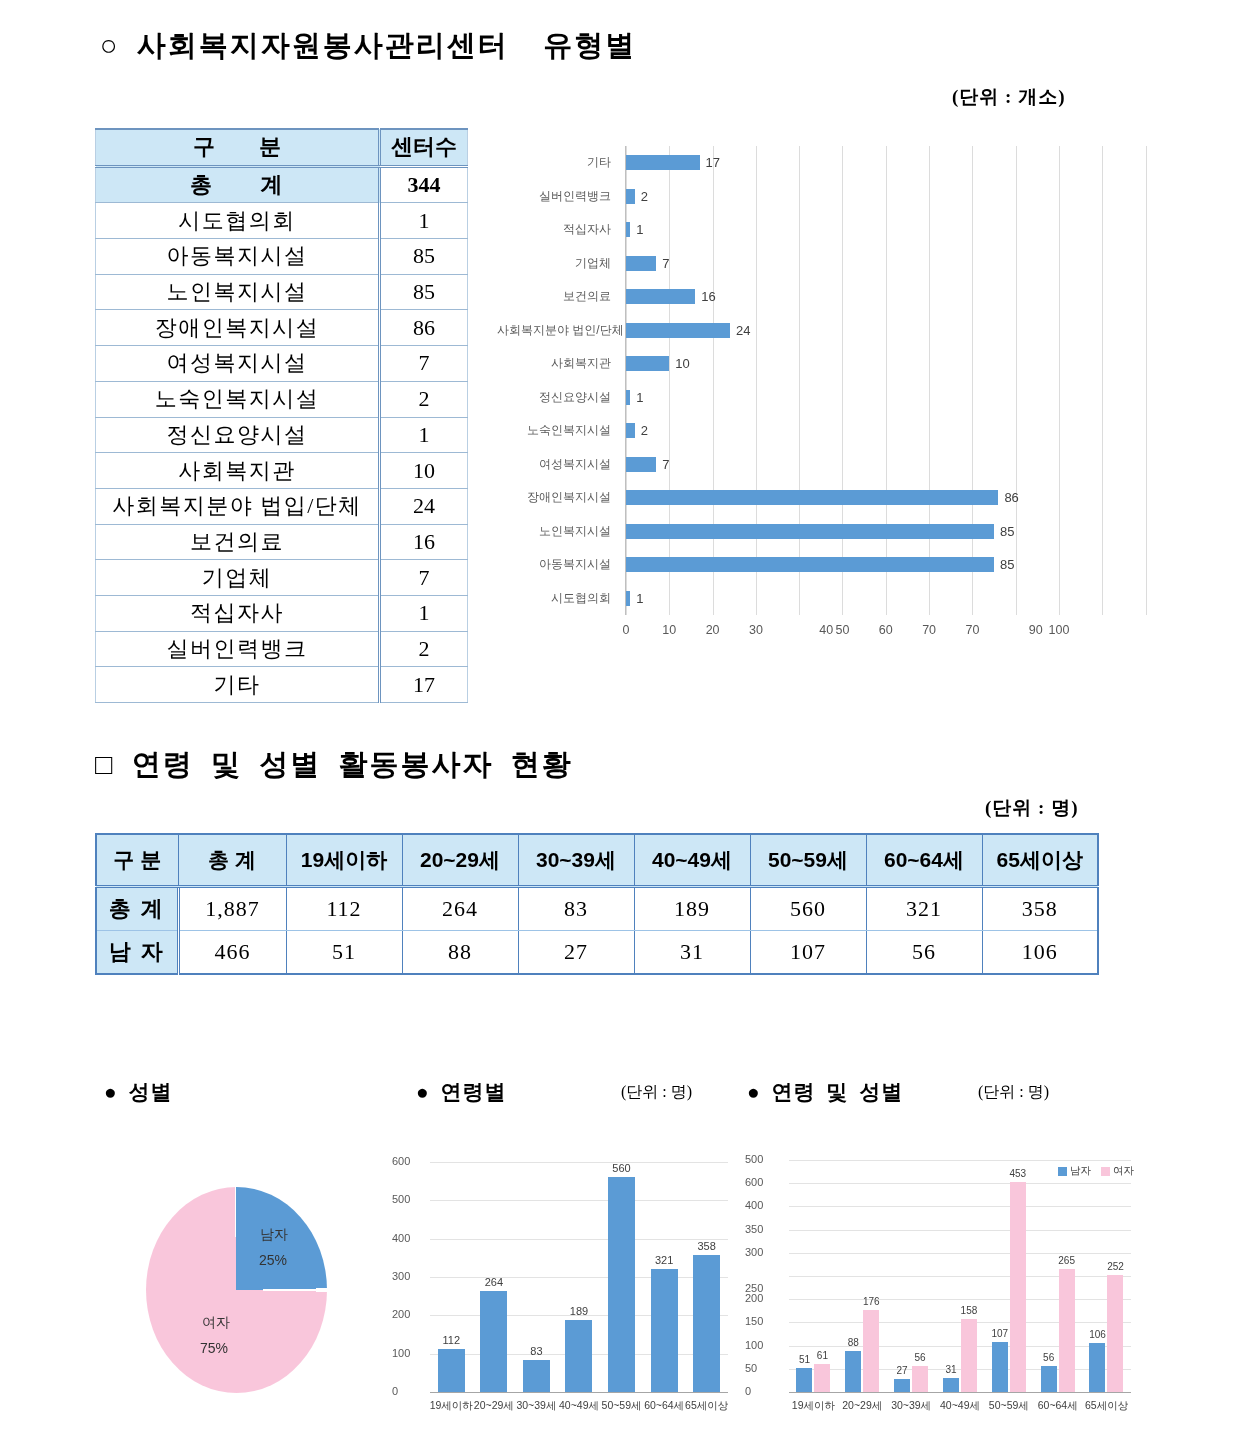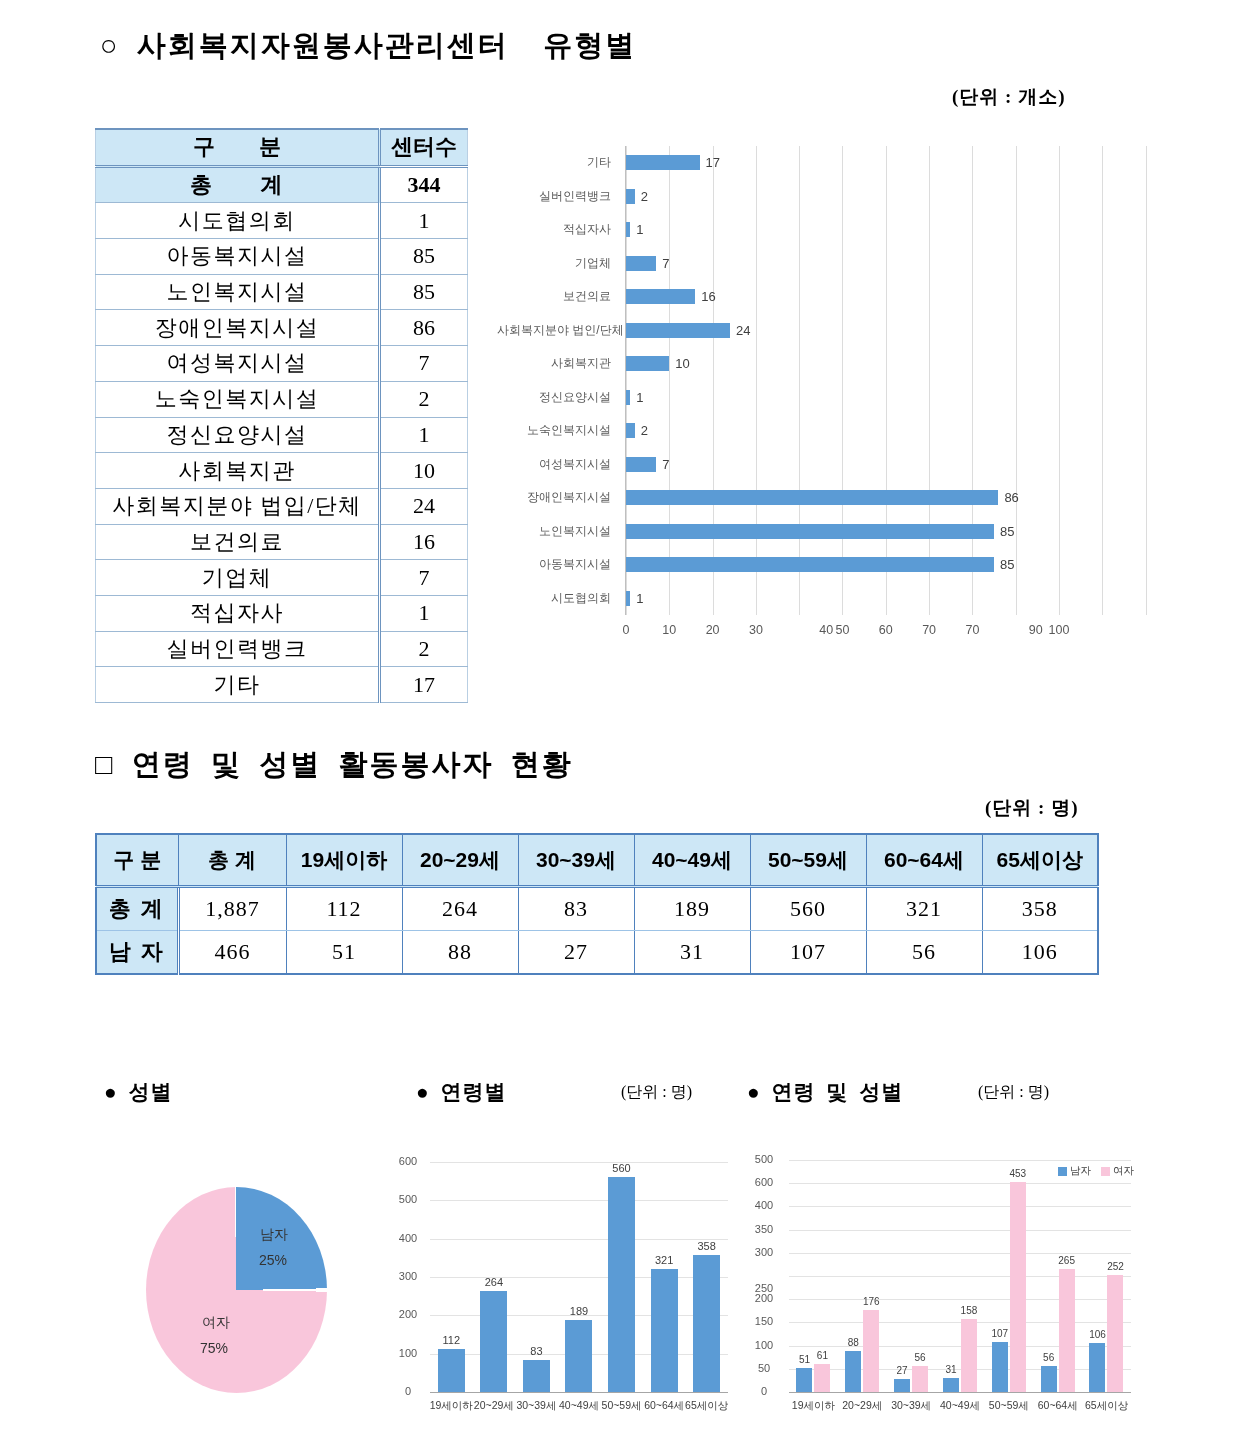--- a/index.html
+++ b/index.html
@@ -61,21 +61,21 @@
   
   #pie{left:146px;top:1187px;width:181px;height:206px;border-radius:50%;}
   .pie-lab{position:absolute;font-family:"Liberation Sans",sans-serif;font-size:14px;color:#333;}
 
   
   .vchart{font-family:"Liberation Sans",sans-serif;}
   .v-plot{position:absolute;border-bottom:1px solid #a6a6a6;}
   .v-slot{position:relative;float:left;height:100%;}
   .v-bar{position:absolute;bottom:0;}
   .v-vlab{position:absolute;text-align:center;color:#404040;}
-  .v-ytick{position:absolute;text-align:center;color:#595959;font-size:11px;}
+  .v-ytick{position:absolute;text-align:left;color:#595959;font-size:11px;}
   .v-xlab{position:absolute;text-align:center;color:#404040;font-size:10.5px;white-space:nowrap;}
   #c3-legend{position:absolute;display:flex;gap:10px;align-items:center;
     font-size:10.5px;color:#404040;}
   .leg-item{display:flex;align-items:center;gap:3px;}
   .leg-sq{width:9px;height:9px;display:inline-block;}
 </style>
 </head>
 <body>
 
 <div class="abs sec-title" style="left:100px;top:26px;">○ 사회복지자원봉사관리센터  유형별</div>

